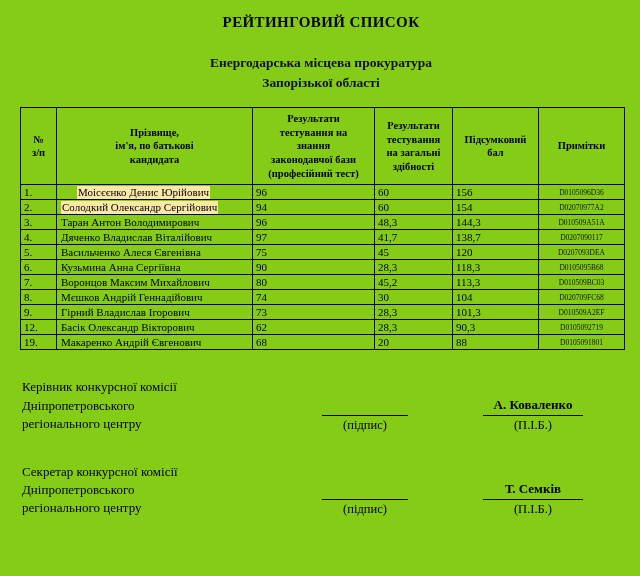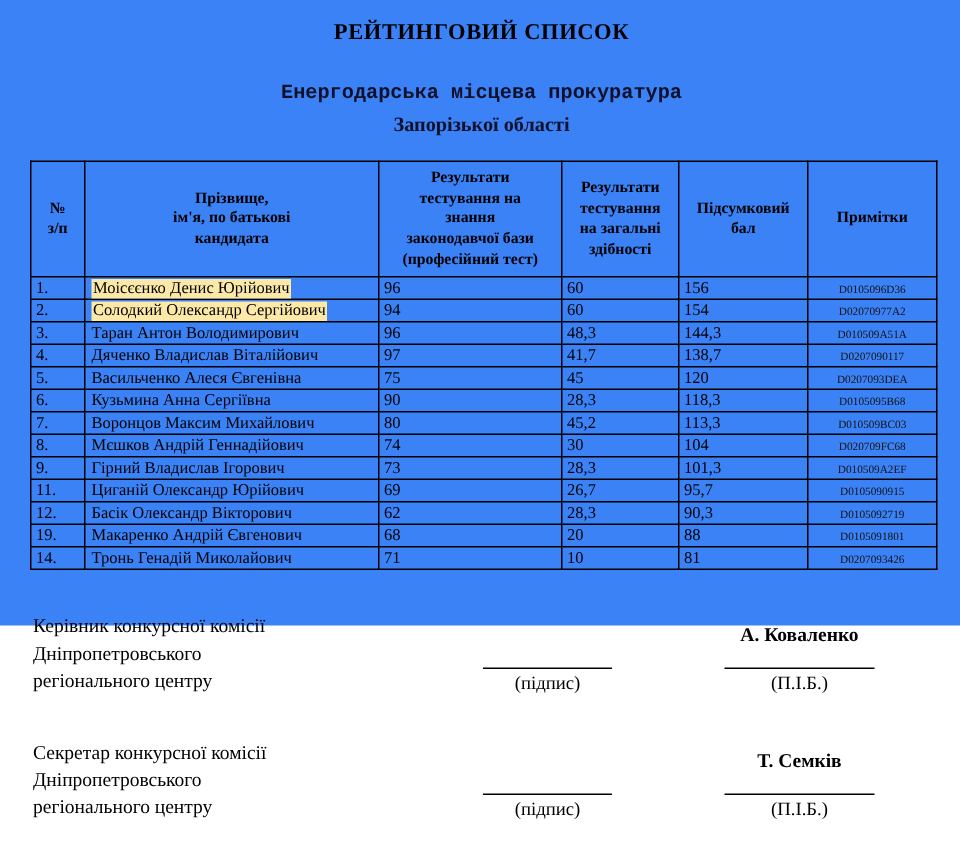--- a/index.html
+++ b/index.html
@@ -3,30 +3,30 @@
 <meta charset="utf-8">
 <style>
   * { box-sizing: border-box; margin: 0; padding: 0; }
   html, body { background: #ffffff; }
   body {
     width: 640px; height: 576px;
     font-family: "Liberation Serif", serif;
     color: #000;
     overflow: hidden;
   }
-  .page { width: 640px; height: 417px; padding: 12px 18px 0 20px; background: #3b82f6; }
+  .page { width: 640px; height: 576px; padding: 12px 18px 0 20px; background: #84cc16; }
   .title {
     text-align: center; font-size: 15px; font-weight: bold;
     letter-spacing: 0.4px; margin-top: 2px;
   }
   .subtitle {
     text-align: center; font-weight: bold; font-size: 13.5px; color: #10102a;
     line-height: 1.45;
   }
-  .subtitle.first { margin-top: 22px; font-family: Liberation Mono, monospace; }
+  .subtitle.first { margin-top: 22px; }
   table {
     border-collapse: collapse; table-layout: fixed; width: 604px; margin-top: 15px;
   }
   th, td { border: 1px solid #000; }
   th {
     font-size: 10.5px; font-weight: bold; text-align: center; vertical-align: middle;
     white-space: pre-line; line-height: 1.3; padding: 4px 2px;
   }
   td { font-size: 11px; height: 15px; line-height: 1.2; padding: 0 3px; vertical-align: middle; }
   td.c { text-align: left; }
@@ -34,21 +34,21 @@
   td.name { padding-left: 4px; }
   .hl { display: inline-block; padding: 0 1px; }
   .sigs { margin-top: 28px; padding-left: 2px; }
   .sig-row { display: flex; align-items: flex-end; margin-bottom: 30px; font-size: 13px; }
   .sig-role { width: 252px; white-space: pre-line; line-height: 1.4; }
   .sig-sign { width: 110px; margin-left: 36px; text-align: center; }
   .sig-line { border-bottom: 1px solid #000; height: 1px; margin: 0 12px 2px 12px; }
   .sig-label { font-size: 12.5px; line-height: 1.2; text-align: center; }
   .sig-name { width: 122px; margin-left: 52px; text-align: center; }
   .sig-name .nm {
-    font-weight: bold; border-bottom: 1px solid #000; padding: 0 4px 14px 4px;
+    font-weight: bold; border-bottom: 1px solid #000; padding: 0 4px 2px 4px;
     display: inline-block; min-width: 100px;
   }
   .sig-name .sig-label { margin-top: 2px; }
 </style>
 </head>
 <body>
 
 <div class="page">
 
   <div class="title">РЕЙТИНГОВИЙ СПИСОК</div>
@@ -81,21 +81,21 @@
 на загальні
 здібності</th>
         <th>Підсумковий
 бал</th>
         <th>Примітки</th>
       </tr>
     </thead>
     <tbody>
         <tr>
           <td>1.</td>
-          <td class="name"><span class="hl" style="background: rgb(252, 233, 168);">Моісєєнко Денис Юрійович</span></td>
+          <td class="name"><span class="hl" style="background: rgb(252, 233, 168); margin-left: 16px;">Моісєєнко Денис Юрійович</span></td>
           <td class="c">96</td>
           <td class="c">60</td>
           <td class="c">156</td>
           <td class="note">D0105096D36</td>
         </tr>
         <tr>
           <td>2.</td>
           <td class="name"><span class="hl" style="background: rgb(252, 233, 168);">Солодкий Олександр Сергійович</span></td>
           <td class="c">94</td>
           <td class="c">60</td>
@@ -152,50 +152,34 @@
         </tr>
         <tr>
           <td>9.</td>
           <td class="name">Гірний Владислав Ігорович</td>
           <td class="c">73</td>
           <td class="c">28,3</td>
           <td class="c">101,3</td>
           <td class="note">D010509A2EF</td>
         </tr>
         <tr>
-          <td>11.</td>
-          <td class="name">Циганій Олександр Юрійович</td>
-          <td class="c">69</td>
-          <td class="c">26,7</td>
-          <td class="c">95,7</td>
-          <td class="note">D0105090915</td>
-        </tr>
-        <tr>
           <td>12.</td>
           <td class="name">Басік Олександр Вікторович</td>
           <td class="c">62</td>
           <td class="c">28,3</td>
           <td class="c">90,3</td>
           <td class="note">D0105092719</td>
         </tr>
         <tr>
           <td>19.</td>
           <td class="name">Макаренко Андрій Євгенович</td>
           <td class="c">68</td>
           <td class="c">20</td>
           <td class="c">88</td>
           <td class="note">D0105091801</td>
-        </tr>
-        <tr>
-          <td>14.</td>
-          <td class="name">Тронь Генадій Миколайович</td>
-          <td class="c">71</td>
-          <td class="c">10</td>
-          <td class="c">81</td>
-          <td class="note">D0207093426</td>
         </tr>
       </tbody>
   </table>
 
   <div class="sigs">
 
     <div class="sig-row">
       <div class="sig-role">Керівник конкурсної комісії
 Дніпропетровського
 регіонального центру</div>

